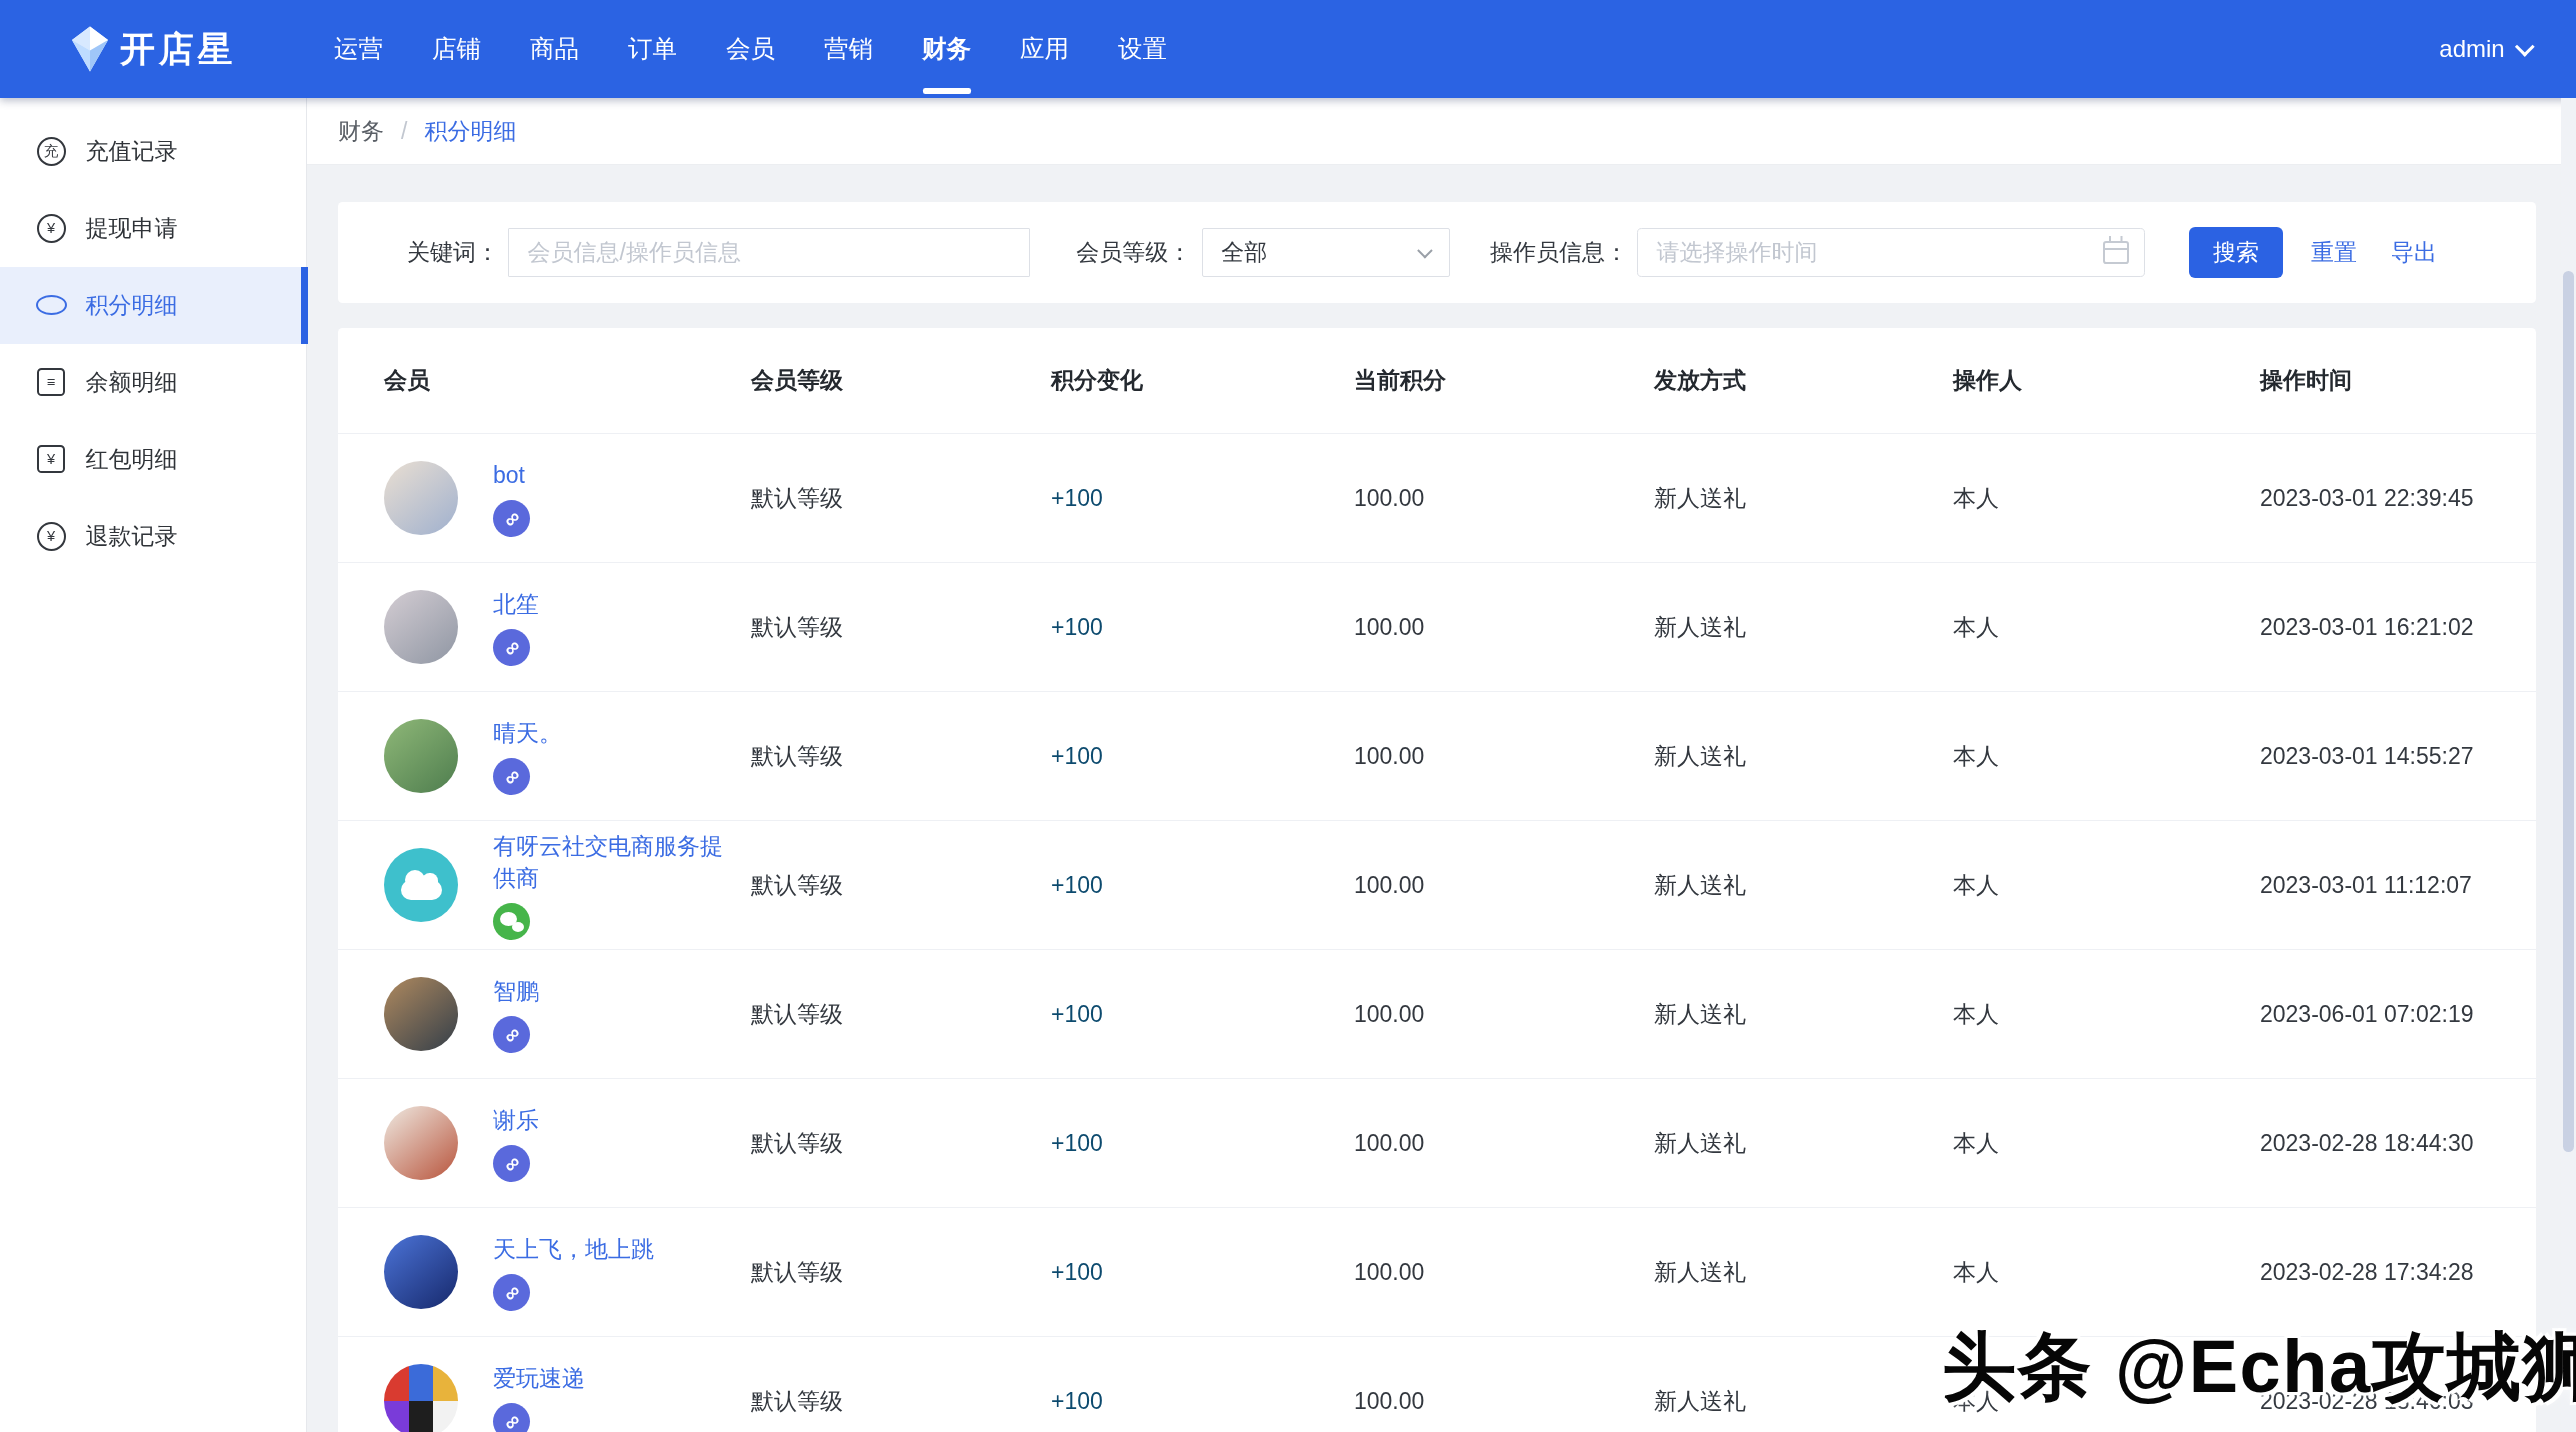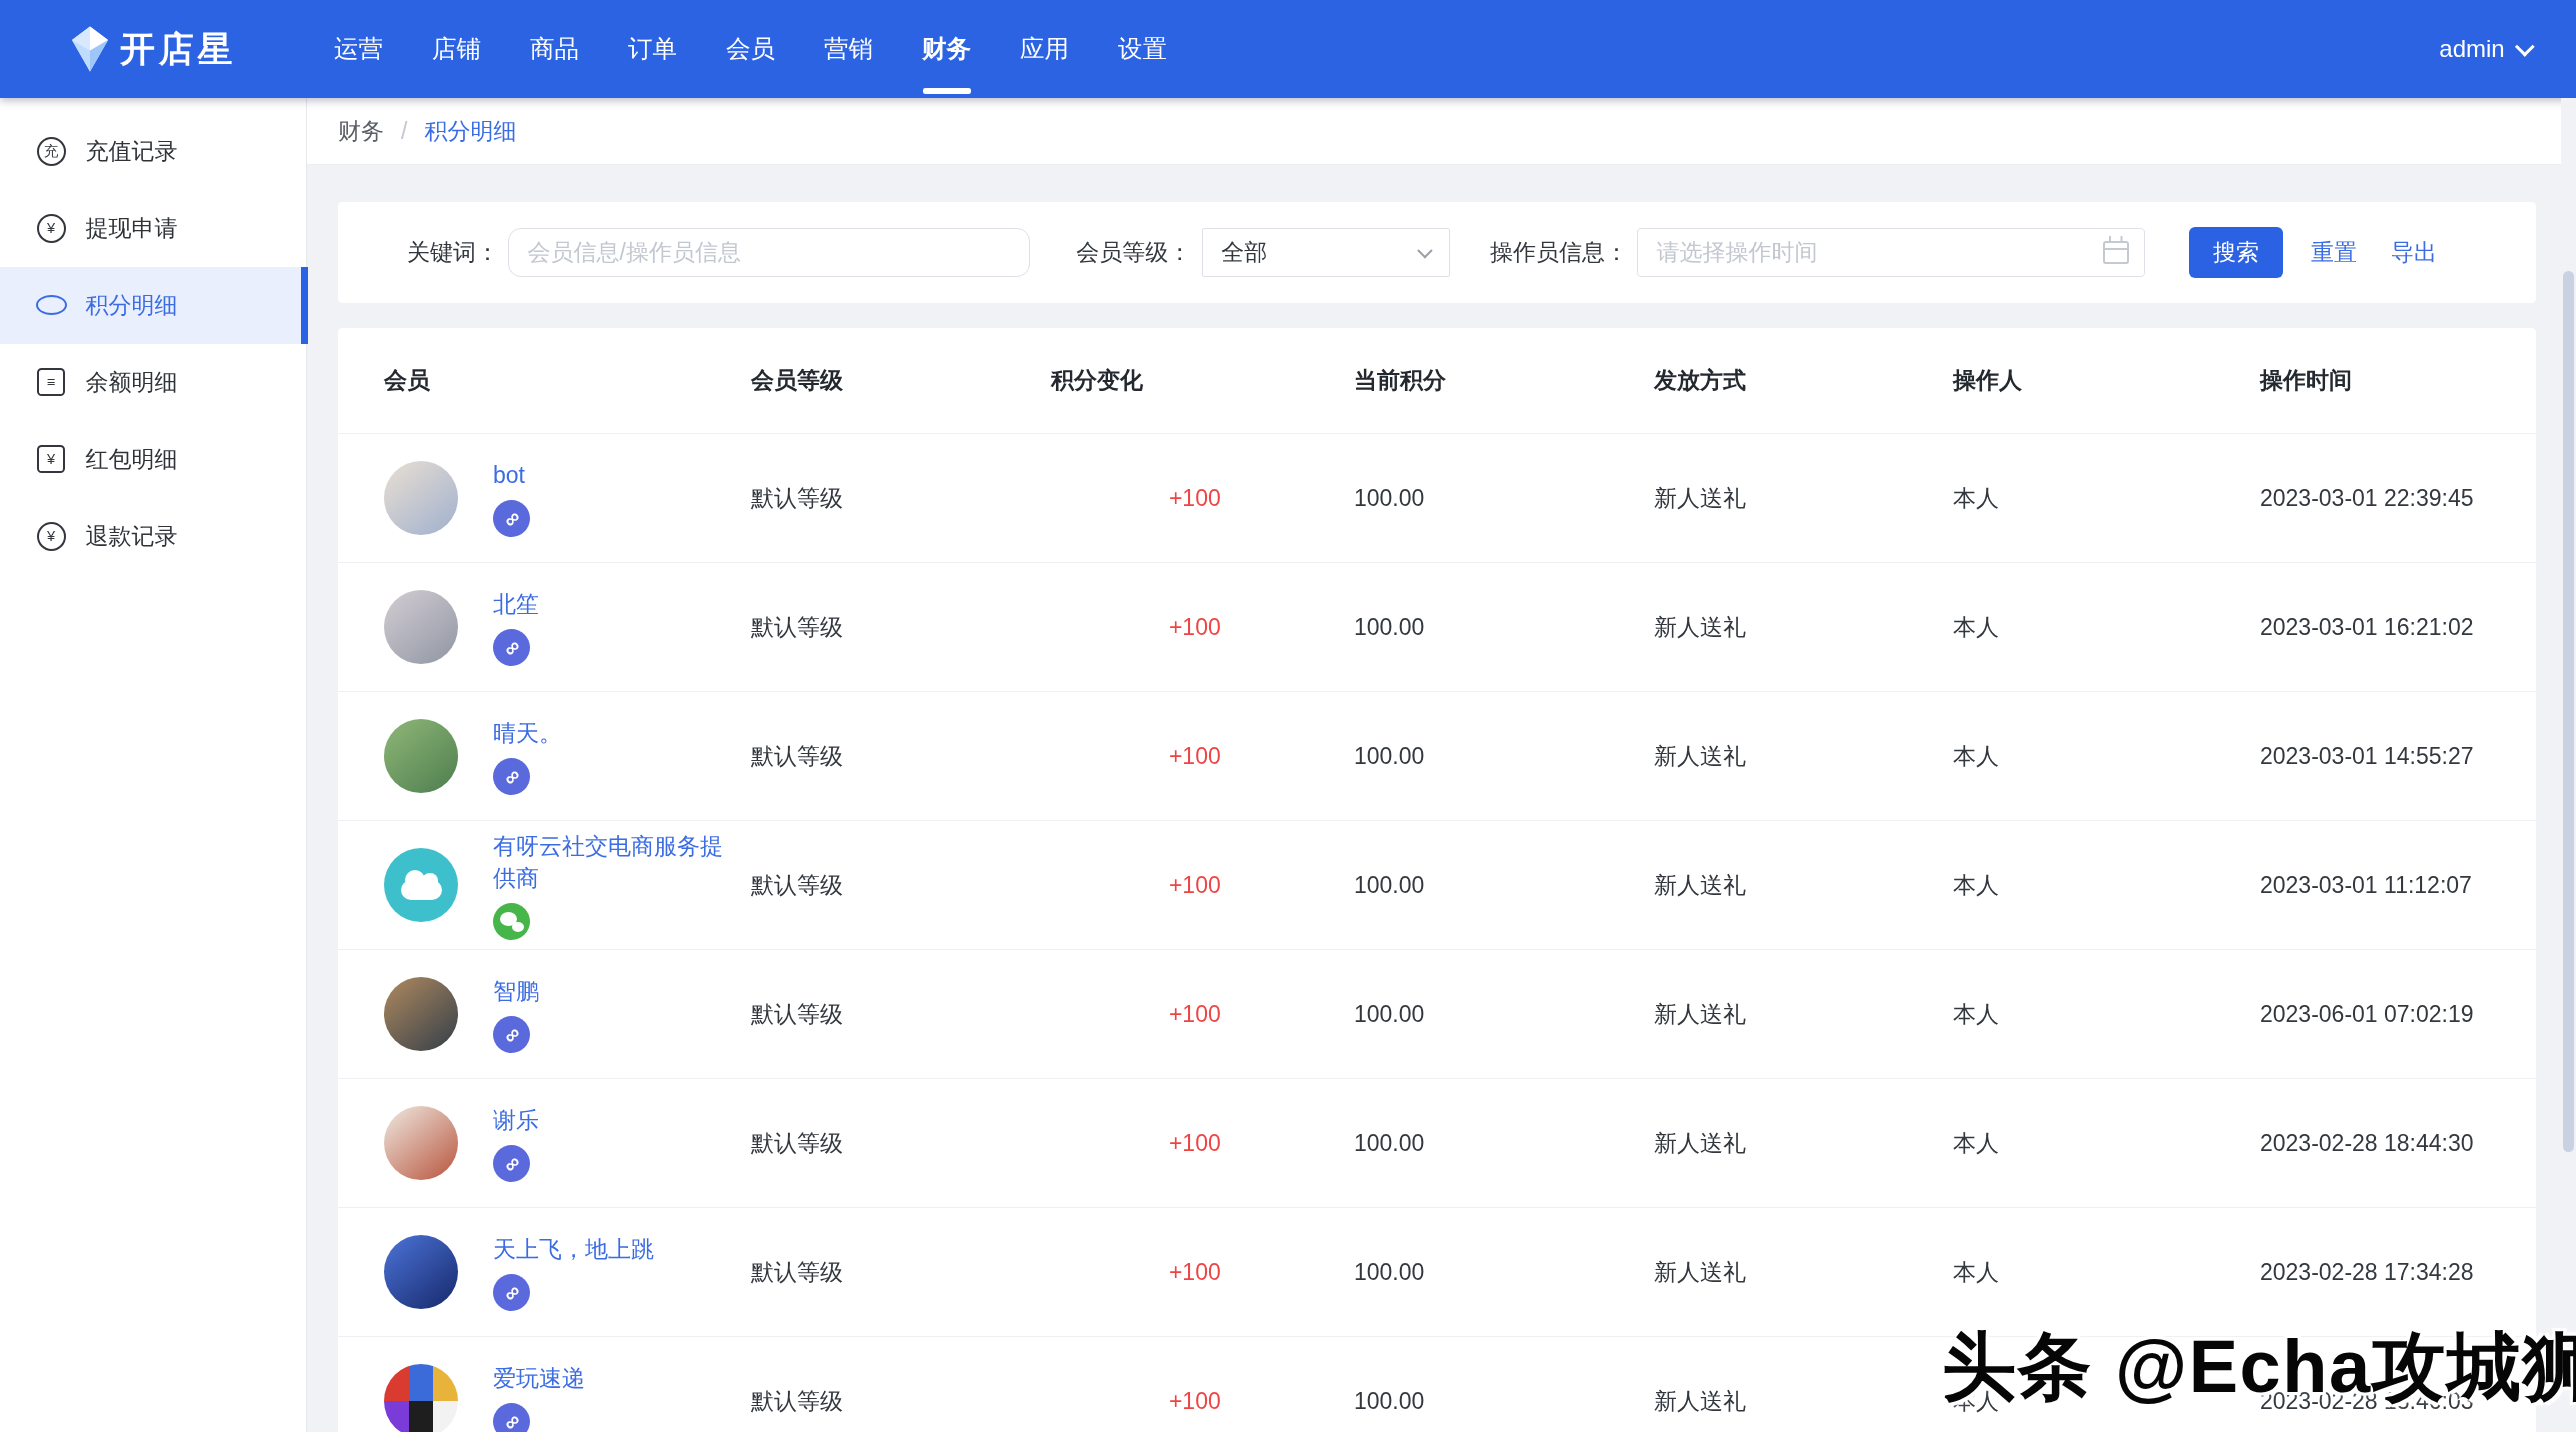--- a/index.html
+++ b/index.html
@@ -42,40 +42,40 @@
 
   
   .crumbbar{ position:absolute; left:307px; top:98px; right:0; height:67px; background:#fff; border-bottom:0.8px solid #ECEEF1; display:flex; align-items:center; padding-left:31px; gap:17px; z-index:10;}
   .crumb-parent{ font-size:23px; color:#5A5F66;}
   .crumb-sep{ font-size:23px; color:#C2C7D0;}
   .crumb-current{ font-size:23px; color:#3B6CE3;}
 
   
   .filter-card{ position:absolute; left:338px; top:202px; width:2198px; height:101px; background:#fff; border-radius:4.6px; display:flex; align-items:center; padding-left:69px;}
   .f-label{ font-size:23px; color:#33383F; white-space:nowrap;}
-  .f-input{ width:522px; height:49px; border:1.5px solid #DDE0E6; border-radius:13px; margin-left:9.2px; padding:0 18.4px; font-size:23px; color:#33383F; outline:none; font-family:inherit;}
+  .f-input{ width:522px; height:49px; border:1.5px solid #DDE0E6; border-radius:1px; margin-left:9.2px; padding:0 18.4px; font-size:23px; color:#33383F; outline:none; font-family:inherit;}
   .f-input::placeholder{ color:#C2C7D0;}
   .f-select{ position:relative; width:248px; height:49px; border:1.5px solid #DDE0E6; border-radius:2px; margin-left:10.7px; display:flex; align-items:center; padding:0 18.4px; font-size:23px; color:#33383F; cursor:pointer;}
   .f-select .sel-chev{ position:absolute; right:17px; width:10.7px; height:10.7px; border-left:2.3px solid #9AA0A8; border-bottom:2.3px solid #9AA0A8; transform:rotate(-45deg) translateY(-2.3px);}
   .f-date{ position:relative; width:508px; height:49px; border:1.5px solid #DDE0E6; border-radius:4.6px; margin-left:9.2px; display:flex; align-items:center; padding:0 18.4px; font-size:23px; color:#C2C7D0; cursor:text;}
   .cal{ position:absolute; right:15.3px; width:26px; height:23px; border:2.3px solid #C5CAD2; border-radius:3.1px;}
   .cal::before{ content:""; position:absolute; left:-0.8px; right:-0.8px; top:4.6px; height:2.3px; background:#C5CAD2;}
   .cal::after{ content:""; position:absolute; top:-7px; left:3.8px; width:2.3px; height:6.1px; background:#C5CAD2; box-shadow:11.5px 0 0 #C5CAD2;}
   .btn-primary{ margin-left:44px; width:94px; height:51px; background:#2B62E3; border:none; border-radius:6.1px; color:#fff; font-size:23px; cursor:pointer; font-family:inherit;}
   .lnk{ font-size:23px; color:#3B6CE3; cursor:pointer; text-decoration:none; white-space:nowrap;}
   .lnk.reset{ margin-left:28px;}
   .lnk.export{ margin-left:34px;}
 
   
   .table-card{ position:absolute; left:338px; top:328px; width:2198px; height:1151px; background:#fff; border-radius:4.6px 4.6px 0 0; overflow:hidden;}
   .grid{ display:grid; grid-template-columns:367px 300px 303px 300px 299px 307px 1fr; padding-left:46px; align-items:center;}
   .thead{ height:106px; border-bottom:1.5px solid #EEF0F4; font-size:23px; font-weight:700; color:#24292F;}
   .trow{ min-height:129px; border-bottom:1.5px solid #EEF0F4; font-size:23px; color:#33383F;}
   .cell{ padding-right:15.3px;}
-  .change.pos{ color:#ef4444;text-align:center;}
+  .change.pos{ color:#0c4a6e;}
   .member-cell{ display:flex; align-items:center;}
   .avatar{ width:74px; height:74px; border-radius:50%; margin-right:35px; flex-shrink:0; position:relative; overflow:hidden; display:flex; align-items:center; justify-content:center;}
   .member-meta{ display:flex; flex-direction:column; align-items:flex-start; max-width:232px;}
   .member-name{ font-size:23px; color:#3B6CE3; line-height:32px; text-decoration:none; cursor:pointer; word-break:break-all;}
   .badge{ width:37px; height:37px; border-radius:50%; margin-top:9.2px; display:flex; align-items:center; justify-content:center; position:relative; flex-shrink:0;}
   .badge.h5{ background:#5A69DC;}
   .badge.h5 .g{ color:#fff; font-size:21px; font-weight:700; transform:rotate(-45deg); line-height:1;}
   .badge.wechat{ background:#46B54A;}
   .badge.wechat::before{ content:""; position:absolute; left:7px; top:9.2px; width:17px; height:14px; background:#fff; border-radius:50%;}
   .badge.wechat::after{ content:""; position:absolute; right:6.1px; bottom:8.4px; width:12.3px; height:10px; background:#fff; border-radius:50%;}

